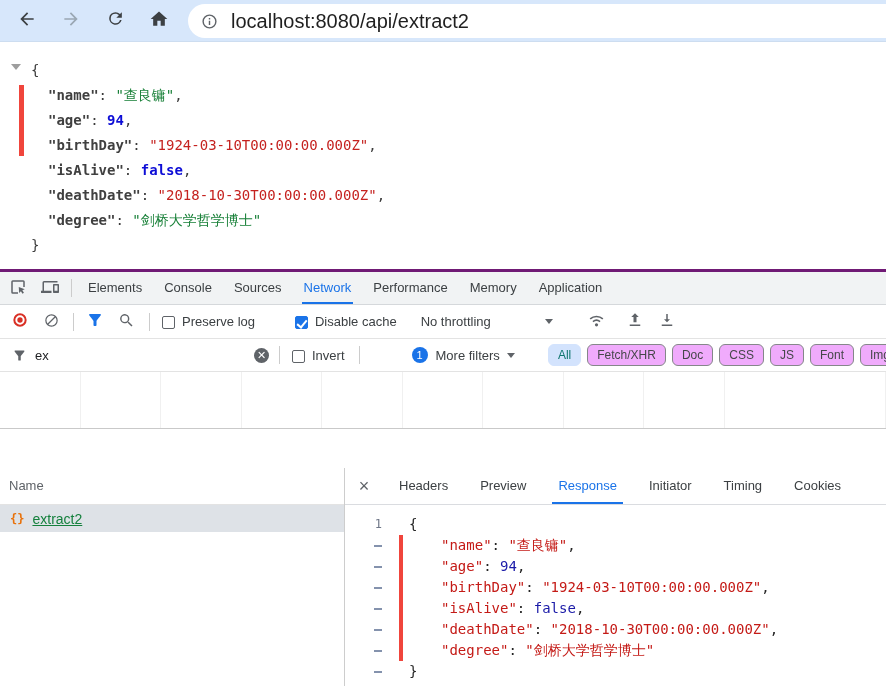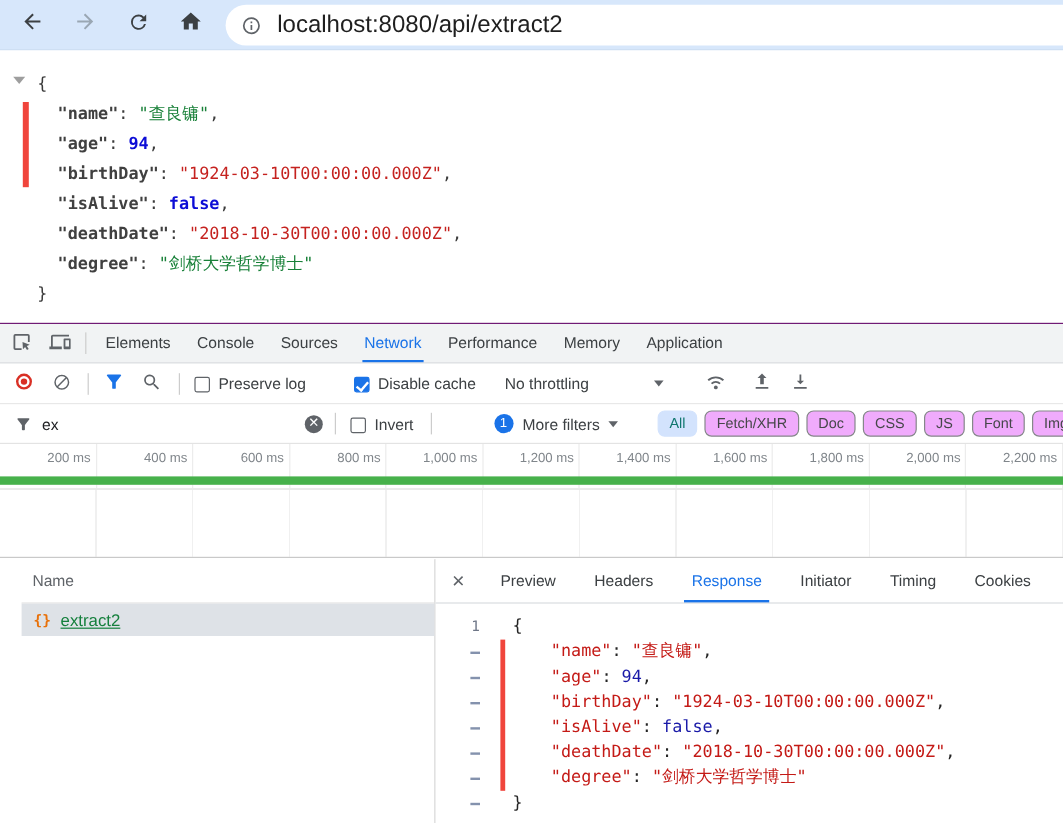--- a/index.html
+++ b/index.html
@@ -32,21 +32,21 @@
   .jline { white-space:pre; height:25px; }
   .jline.entry { padding-left:17px; }
   .jkey { color:#404040; font-weight:bold; }
   .jpunct { color:#3a3a3a; }
   .k-string { color:#188038; }
   .k-number, .k-bool { color:#0d0dd6; font-weight:bold; }
   .k-date { color:#c5221f; }
 
   
   .devtools { position:absolute; top:269px; left:0; right:0; bottom:0;
-              border-top:1px solid #701a75; background:#fff; font-size:13px; color:#3c4043; }
+              border-top:3px solid #701a75; background:#fff; font-size:13px; color:#3c4043; }
 
   .dt-tabbar { height:33px; background:#f1f3f4; border-bottom:1px solid #d5d8db;
                display:flex; align-items:center; padding-left:2px; overflow:hidden; }
   .dt-icon-btn { width:32px; height:30px; display:flex; align-items:center; justify-content:center; flex:none; }
   .vsep { width:1px; height:18px; background:#ccc; flex:none; }
   .dt-tabbar .vsep { margin:0 5px; }
   .dt-tab { padding:0 11px; height:32px; line-height:32px; white-space:nowrap; position:relative; flex:none; }
   .dt-tab.selected { color:#1a73e8; }
   .dt-tab.selected::after { content:""; position:absolute; left:9px; right:9px; bottom:0;
                             height:2px; background:#1a73e8; }
@@ -79,21 +79,21 @@
   .pill.selected { background:#d3e3fd; border-color:#d3e3fd; color:#0f766e; }
 
   .timeline { height:38px; position:relative; border-bottom:1px solid #dcdcdc; display:flex; background:#fff; }
   .tl-cell { width:80.55px; flex:none; border-right:1px solid #ececec; font-size:11px; color:#80868b;
              text-align:right; padding:6px 4px 0 0; }
   .tl-bar { position:absolute; left:0; right:0; bottom:3px; height:7px; background:#47b14b; }
 
   .waterfall { height:57px; border-bottom:1px solid #c9c9c9; background:
       repeating-linear-gradient(to right, transparent 0, transparent 79.55px, #f0f0f0 79.55px, #f0f0f0 80.55px); }
 
-  .bottom { position:absolute; top:196px; left:0; right:0; bottom:0; display:flex;padding-left:18px; }
+  .bottom { position:absolute; top:196px; left:0; right:0; bottom:0; display:flex; }
   
   .req-pane { width:345px; flex:none; border-right:1px solid #cdcdcd; background:#fff; }
   .req-header { height:37px; line-height:36px; padding-left:9px; font-size:13px; color:#5f6368;
                 border-bottom:1px solid #e3e3e3; }
   .req-row { height:27px; display:flex; align-items:center; background:#dee2e7; padding-left:10px; gap:8px; }
   .braces-icon { color:#e8710a; font-weight:bold; font-size:12px; font-family:"DejaVu Sans Mono", monospace; }
   .req-name { font-size:14px; color:#15803d;text-decoration:underline; }
 
   .detail-pane { flex:1; min-width:0; display:flex; flex-direction:column; background:#fff; }
   .detail-header { height:37px; flex:none; display:flex; align-items:center;
@@ -272,53 +272,39 @@
         <span class="pill selected">All</span>
         <span class="pill">Fetch/XHR</span>
         <span class="pill">Doc</span>
         <span class="pill">CSS</span>
         <span class="pill">JS</span>
         <span class="pill">Font</span>
         <span class="pill">Img</span>
       </div>
     </div>
 
-    <div class="timeline">
-      <div class="tl-cell">200 ms</div>
-      <div class="tl-cell">400 ms</div>
-      <div class="tl-cell">600 ms</div>
-      <div class="tl-cell">800 ms</div>
-      <div class="tl-cell">1,000 ms</div>
-      <div class="tl-cell">1,200 ms</div>
-      <div class="tl-cell">1,400 ms</div>
-      <div class="tl-cell">1,600 ms</div>
-      <div class="tl-cell">1,800 ms</div>
-      <div class="tl-cell">2,000 ms</div>
-      <div class="tl-cell">2,200 ms</div>
-      <div class="tl-bar"></div>
-    </div>
 
     <div class="waterfall"></div>
 
     <div class="bottom">
       <div class="req-pane">
         <div class="req-header">Name</div>
         <div class="req-row">
           <span class="braces-icon">{}</span>
           <span class="req-name">extract2</span>
         </div>
       </div>
 
       <div class="detail-pane">
         <div class="detail-header">
           <div class="close-btn">
               <span>×</span>
             </div>
+          <div class="detail-tab">Headers</div>
           <div class="detail-tab">Preview</div>
-          <div class="detail-tab">Headers</div>
           <div class="detail-tab selected">Response</div>
           <div class="detail-tab">Initiator</div>
           <div class="detail-tab">Timing</div>
           <div class="detail-tab">Cookies</div>
         </div>
 
         <div class="editor">
           <div class="gutter">
             <div class="gline"><span>1</span></div>
             <div class="gline"><span class="dash"></span></div>

